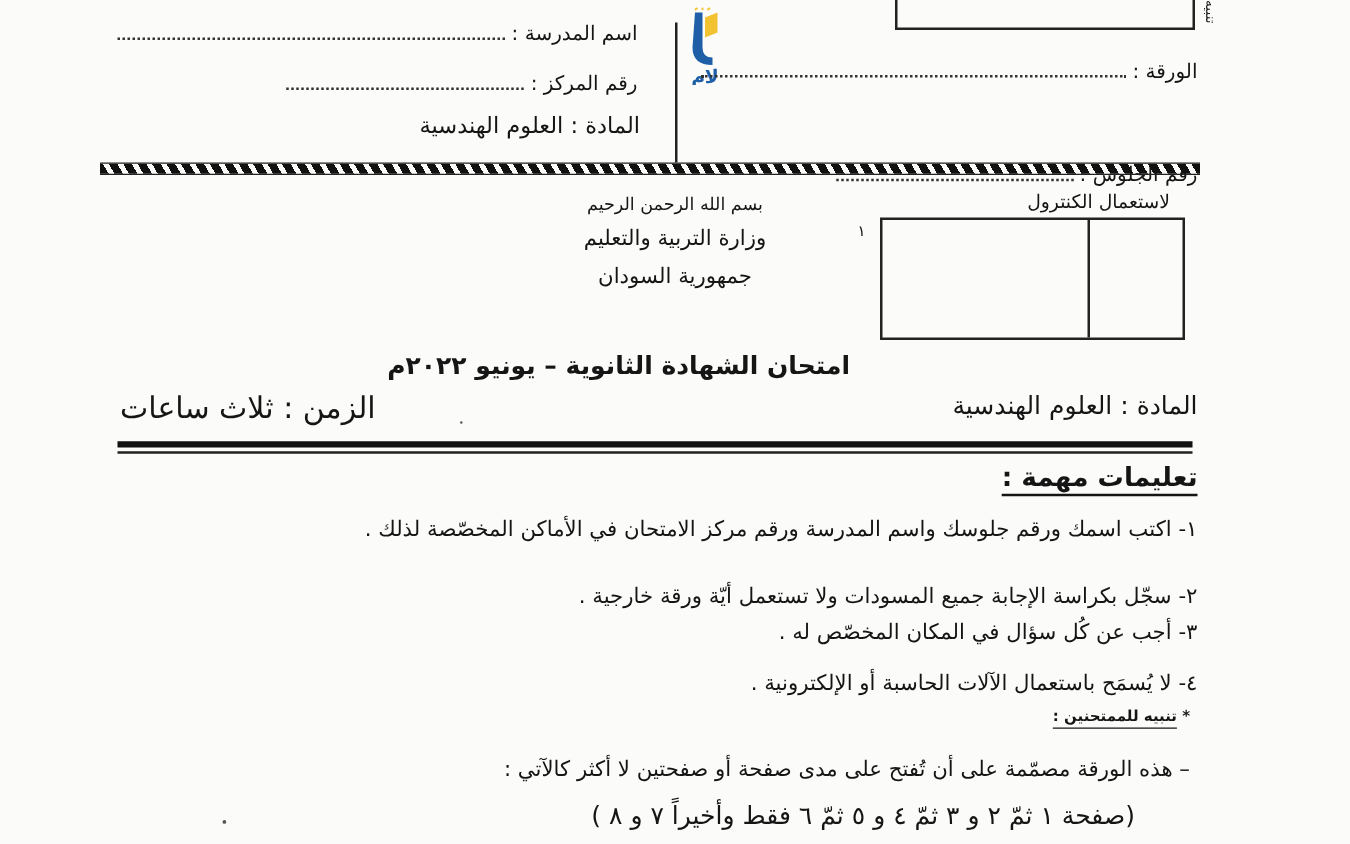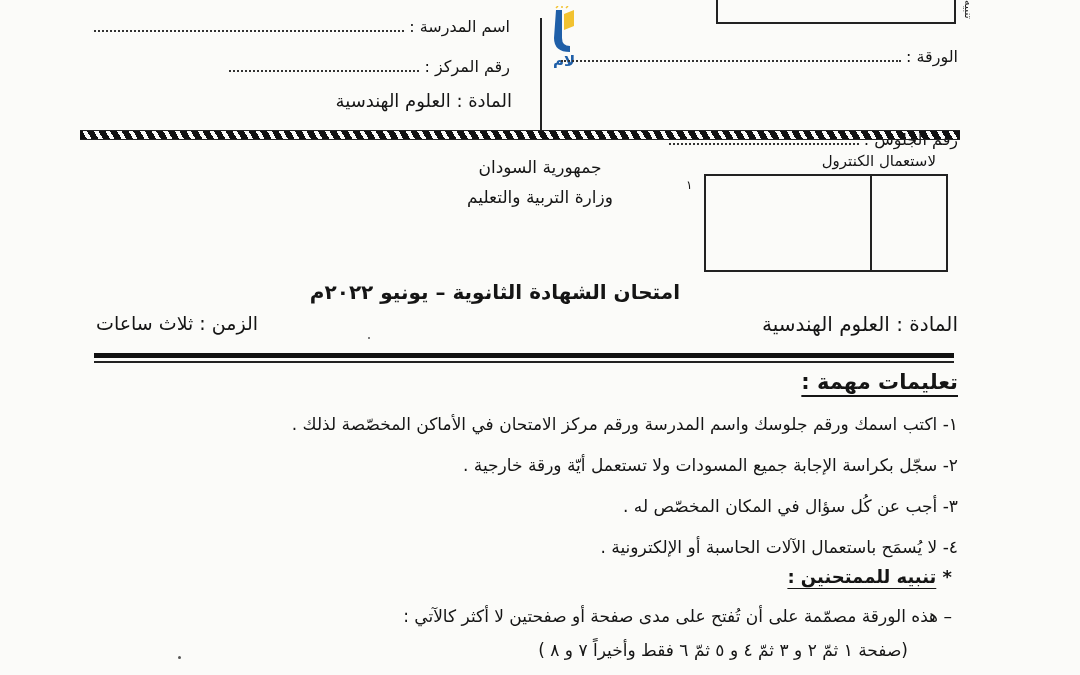--- a/index.html
+++ b/index.html
@@ -37,32 +37,32 @@
     .center-line { font-size: 17px; height: 30px; line-height: 30px; }
 
     .exam-title { left: 340px; top: 280px; width: 340px; font-size: 20px; text-align: right; font-weight: bold; }
 
     .control-label { left: 756px; top: 152px; width: 180px; font-size: 15px; text-align: right; }
     .control-box { left: 704px; top: 174px; width: 244px; height: 98px; border: 2px solid #222; box-sizing: border-box; }
     .control-box .split { position: absolute; left: 164px; top: 0; width: 2px; height: 100%; background: #222; }
     .control-mark { left: 686px; top: 178px; font-size: 12px; }
 
     .subject-line { right: 122px; top: 312px; font-size: 20px; }
-    .time-line { left: 96px; top: 312px; font-size: 19px; }
+    .time-line { left: 96px; top: 312px; font-size: 24px; }
 
     .double-rule { left: 94px; top: 353px; width: 860px; }
     .double-rule .thick { height: 5px; background: #111; }
     .double-rule .thin { height: 2px; background: #222; margin-top: 3px; }
 
     .instr-heading { right: 122px; top: 370px; font-size: 21px; font-weight: bold; text-decoration: underline; text-underline-offset: 6px; }
     .instr-item { right: 122px; font-size: 17px; }
-    .warn-heading { right: 128px; top: 566px; font-size: 18px; font-weight: bold; }
+    .warn-heading { right: 128px; top: 566px; font-size: 12px; font-weight: bold; }
     .warn-heading .u { text-decoration: underline; text-underline-offset: 5px; }
     .warn-text { right: 128px; top: 606px; font-size: 17px; }
-    .warn-pages { right: 172px; top: 640px; font-size: 17px; }
+    .warn-pages { right: 172px; top: 640px; font-size: 20px; }
 
     .speck { width: 3px; height: 3px; border-radius: 50%; background: #555; }
   </style>
 </head>
 <body>
 
 <div class="abs top-box"></div>
 <div class="abs side-note">تنبيه </div>
 
 <div class="abs rtl lbl" style="right:570px; top:17px;">
@@ -91,42 +91,43 @@
   <span class="dots" style="width:340px;"></span>
 </div>
 <div class="abs rtl lbl" style="right:122px; top:90px;margin-top:40px;">
   <span>رقم الجلوس :</span>
   <span class="dots" style="width:190px;"></span>
 </div>
 
 <div class="abs rope"></div>
 
 <div class="abs center-block">
+  <div class="basmala">بسم الله الرحمن الرحيم</div>
+  <div class="center-line">وزارة التربية والتعليم</div>
   <div class="center-line">جمهورية السودان</div>
-  <div class="center-line">وزارة التربية والتعليم</div>
 </div>
 <div class="abs rtl exam-title">امتحان الشهادة الثانوية – يونيو ٢٠٢٢م</div>
 
 <div class="abs rtl control-label">لاستعمال الكنترول</div>
 <div class="abs control-mark">١</div>
 <div class="abs control-box">
   <div class="split"></div>
 </div>
 
 <div class="abs rtl subject-line">المادة : العلوم الهندسية</div>
 <div class="abs rtl time-line">الزمن : ثلاث ساعات</div>
 
 <div class="abs double-rule">
   <div class="thick"></div>
   <div class="thin"></div>
 </div>
 
 <div class="abs rtl instr-heading">تعليمات مهمة :</div>
 <div class="abs rtl instr-item" style="top:414px;">١- اكتب اسمك ورقم جلوسك واسم المدرسة ورقم مركز الامتحان في الأماكن المخصّصة لذلك .</div>
-<div class="abs rtl instr-item" style="top:455px;">٢-  سجّل بكراسة الإجابة جميع المسودات ولا تستعمل أيّة ورقة خارجية .</div>
+<div class="abs rtl instr-item" style="top:467px;">٢-  سجّل بكراسة الإجابة جميع المسودات ولا تستعمل أيّة ورقة خارجية .</div>
 <div class="abs rtl instr-item" style="top:496px;">٣- أجب عن كُل سؤال في المكان المخصّص له .</div>
 <div class="abs rtl instr-item" style="top:537px;">٤-  لا يُسمَح باستعمال الآلات الحاسبة أو الإلكترونية .</div>
 
 <div class="abs rtl warn-heading">
   <span>*</span>
   <span class="u">تنبيه للممتحنين :</span>
 </div>
 <div class="abs rtl warn-text">– هذه الورقة مصمّمة على أن تُفتح على مدى صفحة أو صفحتين لا أكثر كالآتي :</div>
 <div class="abs rtl warn-pages">(صفحة ١ ثمّ ٢ و ٣ ثمّ ٤ و ٥  ثمّ ٦ فقط وأخيراً ٧ و ٨ )</div>
 

